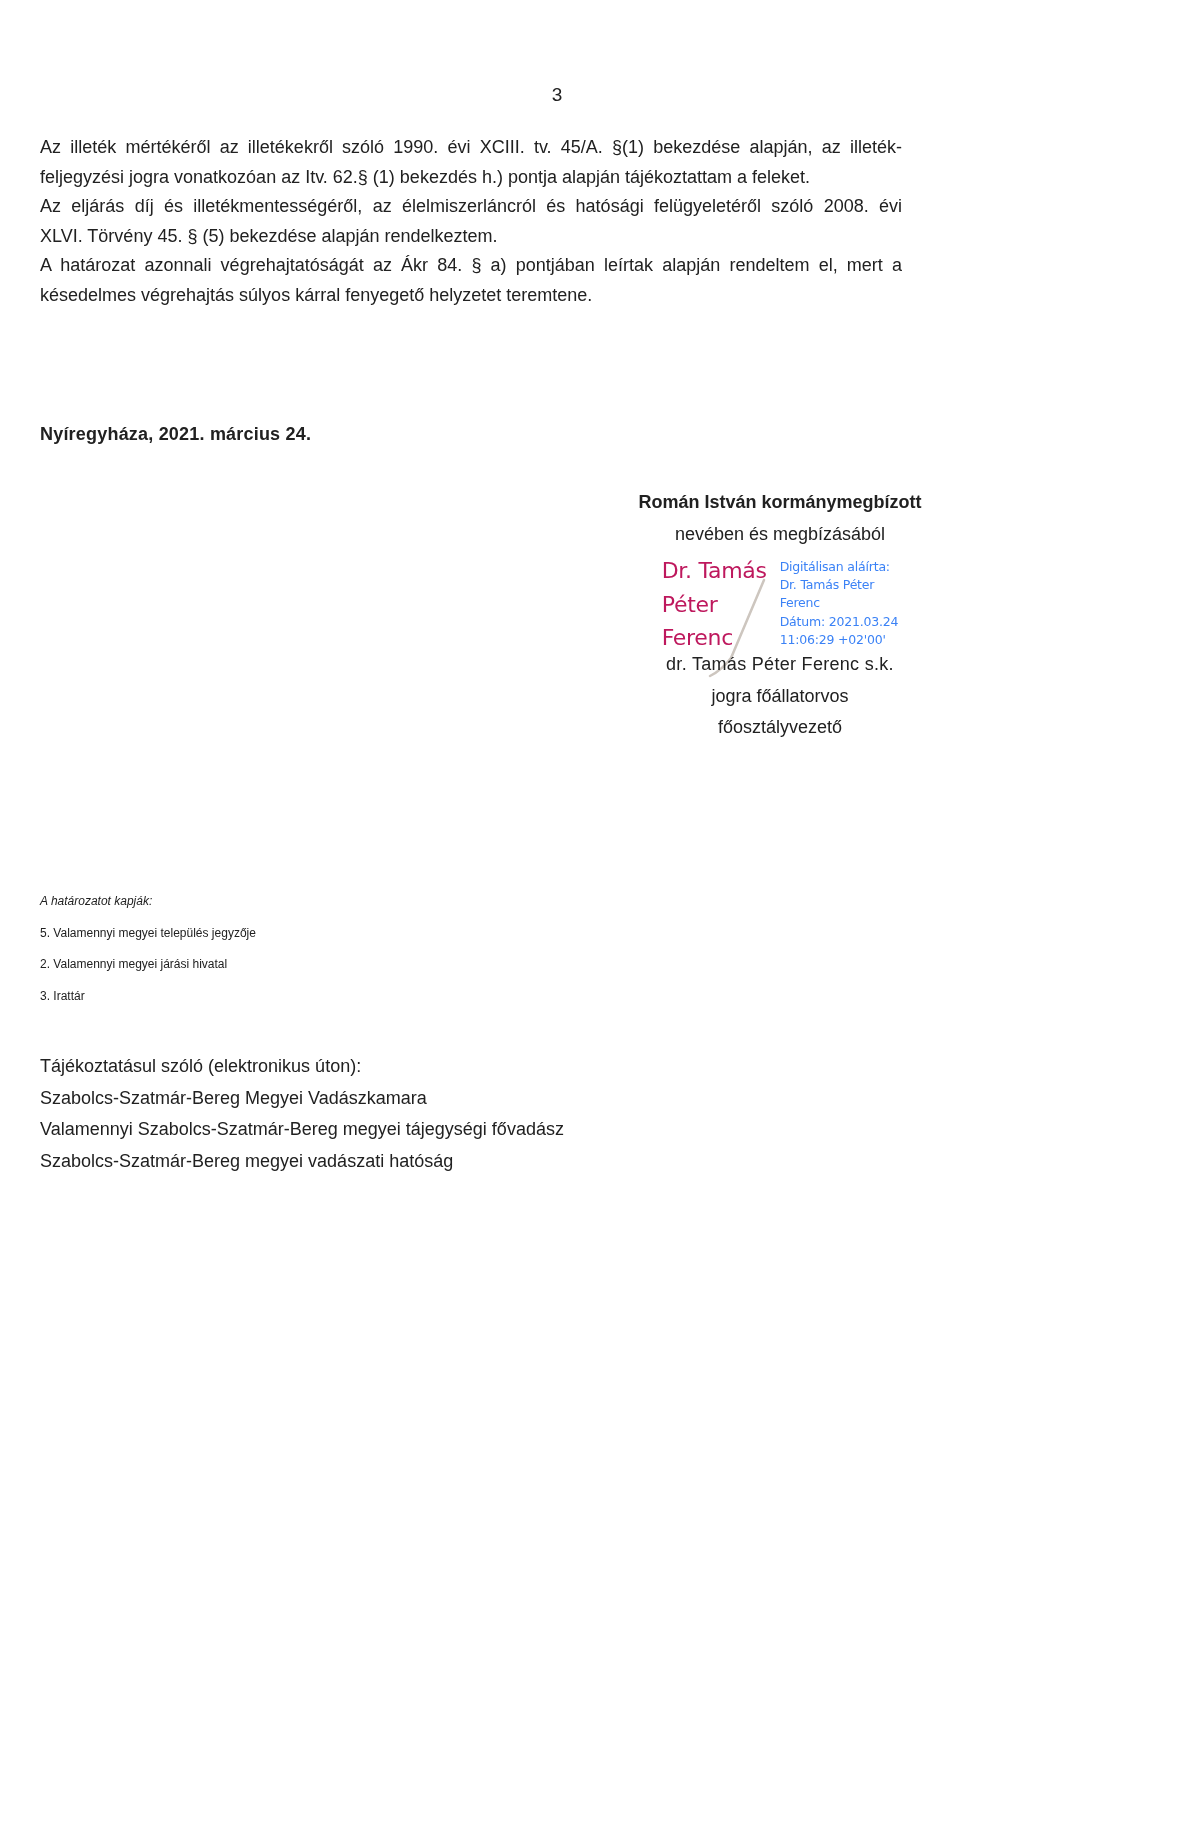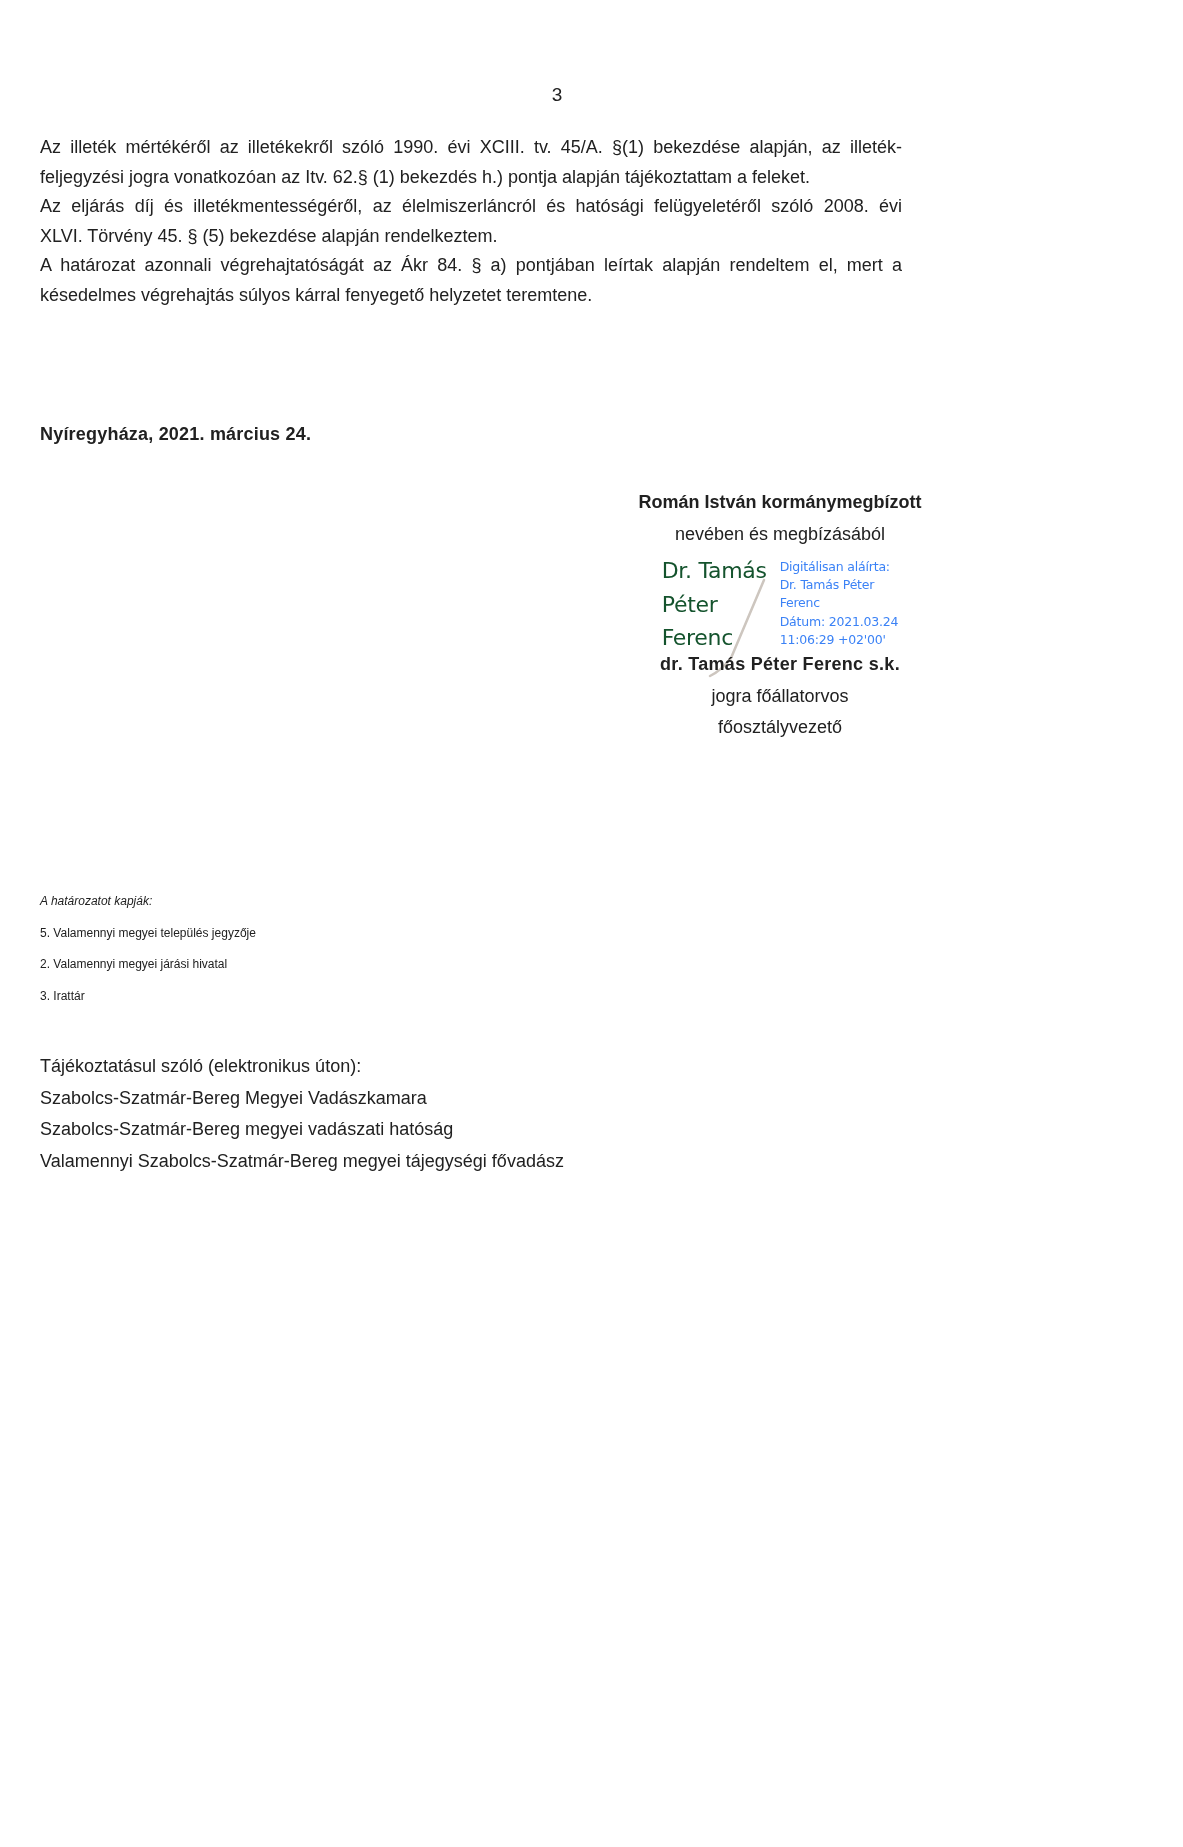--- a/index.html
+++ b/index.html
@@ -80,21 +80,21 @@
     display: flex;
     justify-content: center;
     align-items: flex-start;
     gap: 13px;
     text-align: left;
   }
   .stamp-name {
     font-family: "DejaVu Sans", sans-serif;
     font-size: 22px;
     line-height: 33.5px;
-    color: #14532d;
+    color: #be185d;
     letter-spacing: -0.3px;
   }
   .stamp-details {
     padding-top: 4px;
     font-family: "DejaVu Sans", sans-serif;
     font-size: 12.5px;
     line-height: 18.2px;
     color: #3b82f6;
     letter-spacing: -0.2px;
   }
@@ -104,21 +104,21 @@
     left: 0;
     width: 380px;
     height: 130px;
     pointer-events: none;
   }
   .sig-name {
     position: absolute;
     top: 164px;
     left: 0;
     width: 100%;
-    font-weight: bold;
+    font-weight: normal;
     letter-spacing: 0.3px;
   }
   .sig-title1 {
     position: absolute;
     top: 196px;
     left: 0;
     width: 100%;
   }
   .sig-title2 {
     position: absolute;
@@ -193,17 +193,17 @@
   <div class="recipients">
     <div class="list-heading-italic">A határozatot kapják:</div>
     <div>5. Valamennyi megyei település jegyzője</div>
     <div>2. Valamennyi megyei járási hivatal</div>
     <div>3. Irattár</div>
   </div>
 
   <div class="cc">
     <div>Tájékoztatásul szóló (elektronikus úton):</div>
     <div>Szabolcs-Szatmár-Bereg Megyei Vadászkamara</div>
+    <div>Valamennyi Szabolcs-Szatmár-Bereg megyei tájegységi fővadász</div>
     <div>Szabolcs-Szatmár-Bereg megyei vadászati hatóság</div>
-    <div>Valamennyi Szabolcs-Szatmár-Bereg megyei tájegységi fővadász</div>
   </div>
 
 </div>
 
 </body></html>

